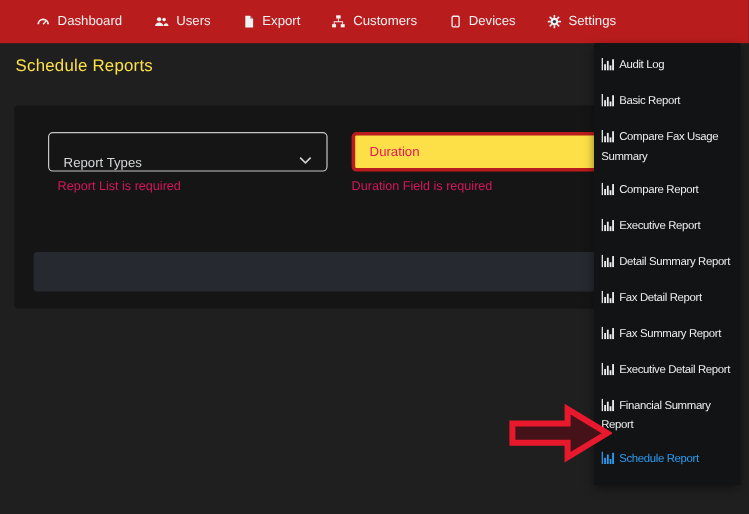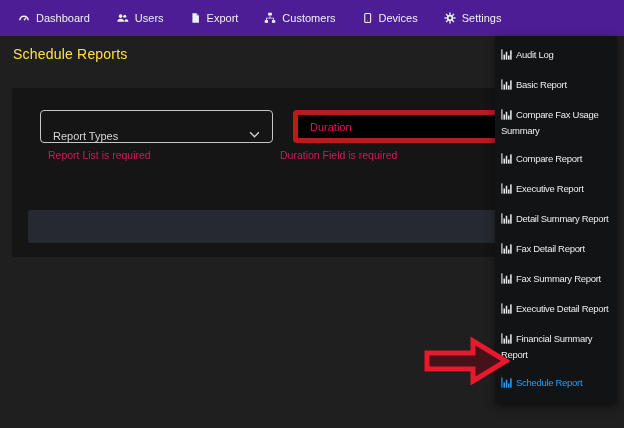--- a/index.html
+++ b/index.html
@@ -8,23 +8,23 @@
     font-family:"Liberation Sans", sans-serif;
     background:#1f1f1f;
     color:#e9eaec;
     position:relative;
     overflow:hidden;
   }
 
   
   .navbar {
     position:absolute; left:0; top:0; width:624px; height:36px;
-    background:#4c1d95;
+    background:#b91c1c;
     display:flex; align-items:center;
-    padding-left:18px;
+    padding-left:30px;
     z-index:10;
   }
   .nav-item {
     display:flex; align-items:center; gap:6px;
     font-size:11px; color:#f0f1f3;
     margin-right:26px; height:36px; cursor:pointer;
     white-space:nowrap;
   }
   .nav-item svg { display:block; }
 
@@ -41,30 +41,30 @@
   }
   .select-box {
     position:absolute; left:28px; top:22px; width:233px; height:33px;
     border:1px solid #c6c6c6; border-radius:4px;
     display:flex; align-items:flex-end; justify-content:space-between;
     padding:0 12px; cursor:pointer; background:#151515;
   }
   .select-box .sel-label { font-size:11px; color:#d6d7d9; }
   .duration-box {
     position:absolute; left:281px; top:22px; width:272px; height:33px;
-    border:5px solid #b91c1c; border-radius:4px;
+    border:3px solid #b91c1c; border-radius:4px;
     display:flex; align-items:center; padding:0 12px;
-    background:#000000;
+    background:#fde047;
   }
   .duration-box .dur-label { font-size:11px; color:#e2185c; }
   .err {
     position:absolute; font-size:10.5px; color:#d4175a;
   }
   .err.report { left:36px; top:61px;text-align:right; }
-  .err.duration { left:268px; top:61px; }
+  .err.duration { left:281px; top:61px; }
   .inner-bar {
     position:absolute; left:16px; top:122px; width:568px; height:33px;
     background:#26292f; border-radius:3px;
   }
 
   
   .dropdown {
     position:absolute; left:495px; top:36px; width:122px; height:368px;
     background:#121314;
     box-shadow:0 3px 8px rgba(0,0,0,.5);

